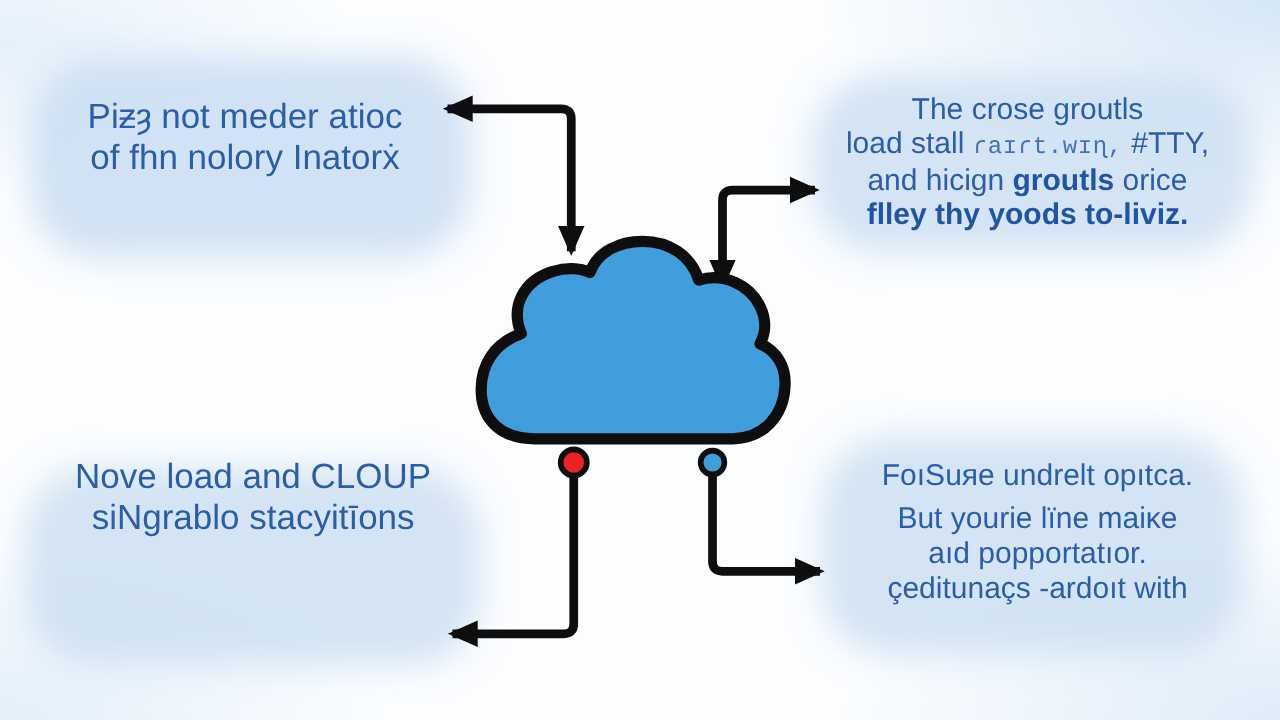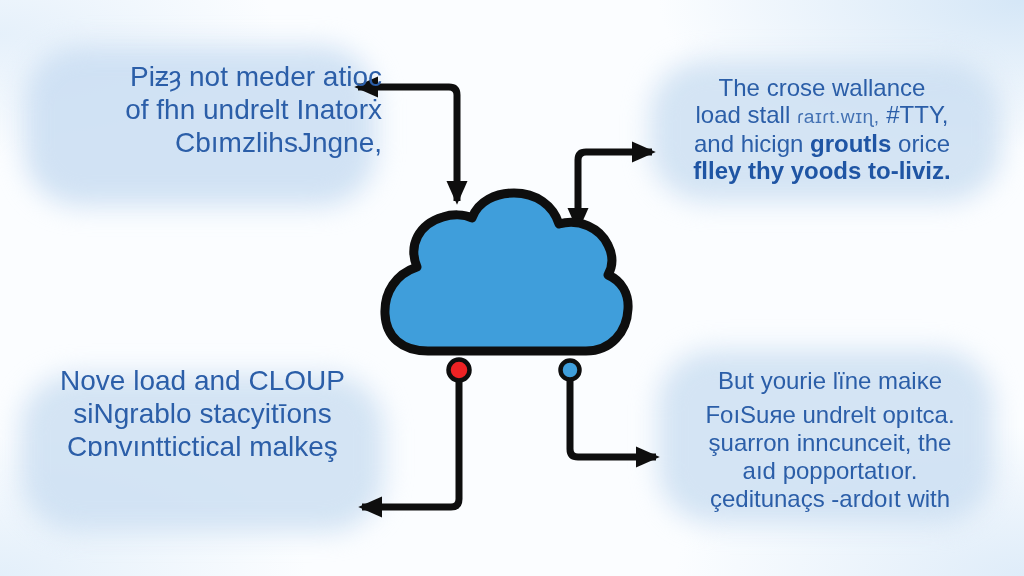--- a/index.html
+++ b/index.html
@@ -14,27 +14,27 @@
       #fbfdff;
   }
   .glow{position:absolute;border-radius:56px;filter:blur(13px);}
   .glow-tl{left:24px;top:46px;width:352px;height:160px;background:rgba(203,222,242,.88);}
   .glow-tr{left:650px;top:60px;width:352px;height:142px;background:rgba(203,222,242,.82);}
   .glow-bl{left:20px;top:374px;width:364px;height:158px;background:rgba(203,222,242,.82);}
   .glow-br{left:658px;top:350px;width:336px;height:174px;background:rgba(203,222,242,.82);}
   .art{position:absolute;left:0;top:0;}
   .tb{position:absolute;text-align:center;color:#2b5ea8;}
   .tb .line{white-space:nowrap;}
-  .tb-tl{left:10px;top:60px;width:372px;font-size:28px;line-height:33px;text-align:right;}
+  .tb-tl{left:10px;top:76px;width:372px;font-size:28px;line-height:33px;}
   .tb-tr{left:640px;top:74px;width:364px;font-size:24px;line-height:27px;}
   .tb-bl{left:15px;top:364px;width:375px;font-size:28px;line-height:33px;}
   .tb-br{left:650px;top:367px;width:360px;font-size:24px;line-height:28px;}
   .tb-br .line:first-child{margin-bottom:6px;}
   .b{font-weight:700;color:#1f55a4;}
-  .s{font-size:.8em;opacity:.85;letter-spacing:.5px;}
+  .s{font-size:.8em;opacity:.85;letter-spacing:.5px;font-family:Liberation Mono, monospace;}
 </style>
 </head>
 <body>
 
 <div class="canvas">
 
   <div class="glow glow-tl"></div>
   <div class="glow glow-tr"></div>
   <div class="glow glow-bl"></div>
   <div class="glow glow-br"></div>
@@ -66,35 +66,32 @@
     <circle cx="459" cy="370" r="10.5" stroke="#0e0e0e" stroke-width="4.5" fill="#ed2224"></circle>
     <circle cx="570" cy="370" r="9.5" stroke="#0e0e0e" stroke-width="4.5" fill="#3f9edb"></circle>
 
     <path d="M 459 381 V 499 Q 459 507 451 507 H 362" fill="none" stroke="#0e0e0e" stroke-width="7" marker-end="url(#ah)"></path>
 
     <path d="M 570 380 V 449 Q 570 457 578 457 H 656" fill="none" stroke="#0e0e0e" stroke-width="7" marker-end="url(#ah)"></path>
   </svg>
 
   <div class="tb tb-tl">
       <div class="line"><span>Piƶȝ not meder atioc</span></div>
-      <div class="line"><span>of fhn undrelt Inatorẋ</span></div>
-      <div class="line"><span>CbımzlihsJngne,</span></div>
+      <div class="line"><span>of fhn nolory Inatorẋ</span></div>
     </div>
   <div class="tb tb-tr">
-      <div class="line"><span>The crose wallance</span></div>
+      <div class="line"><span>The crose groutls</span></div>
       <div class="line"><span>load stall </span><span class="s">ɾaɪɾt.wɪɳ,</span><span> #TTY,</span></div>
       <div class="line"><span>and hicign </span><span class="b">groutls</span><span> orice</span></div>
       <div class="line"><span class="b">flley thy yoods to-liviz.</span></div>
     </div>
   <div class="tb tb-bl">
       <div class="line"><span>Nove load and CLOUP</span></div>
       <div class="line"><span>siNgrablo stacyitīons</span></div>
-      <div class="line"><span>Cɒnvınttictical malkeş</span></div>
     </div>
   <div class="tb tb-br">
+      <div class="line"><span>FoıSuяe undrelt opıtca.</span></div>
       <div class="line"><span>But yourie lïne maiĸe</span></div>
-      <div class="line"><span>FoıSuяe undrelt opıtca.</span></div>
-      <div class="line"><span>şuarron inncunceit, the</span></div>
       <div class="line"><span>aıd popportatıor.</span></div>
       <div class="line"><span>çeditunaçs -ardoıt with</span></div>
     </div>
 
 </div>
 
 </body></html>

